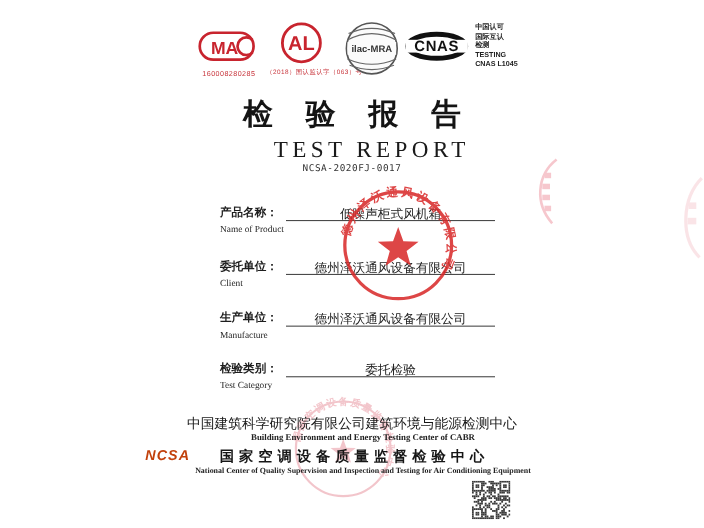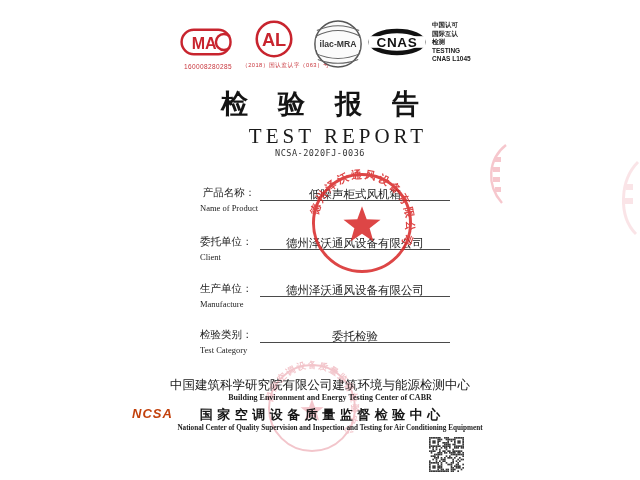--- a/index.html
+++ b/index.html
@@ -8,21 +8,21 @@
   .abs{position:absolute;}
   .center{left:0;width:640px;text-align:center;}
   
   .logo-caption{color:#c8353c;text-align:center;letter-spacing:.4px;}
   .cnas-lines{font-size:6.5px;font-weight:700;line-height:8.6px;color:#222;}
   
   .title-zh{font-size:27px;font-weight:600;letter-spacing:30px;text-indent:30px;color:#141414;}
   .title-en{font-family:"Liberation Serif","DejaVu Serif",serif;font-size:21px;letter-spacing:4px;text-indent:4px;color:#1a1a1a;}
   .report-no{font-family:"DejaVu Sans Mono","Liberation Mono",monospace;font-size:8.5px;letter-spacing:.5px;color:#333;}
   
-  .f-label-zh{font-size:10.5px;font-weight:400;color:#1e1e1e;text-align:center;}
+  .f-label-zh{font-size:10.5px;font-weight:700;color:#1e1e1e;}
   .f-label-en{font-family:"Liberation Serif","DejaVu Serif",serif;font-size:8.5px;color:#222;margin-top:3px;}
   .f-line{height:0;border-bottom:1px solid #4a4a4a;left:260px;width:190px;}
   .f-value{left:260px;width:190px;text-align:center;font-size:11.5px;color:#222;}
   
   .org1-zh{font-size:12.5px;font-weight:400;color:#161616;}
   .org-en{font-family:"Liberation Serif","DejaVu Serif",serif;font-weight:700;color:#222;padding-left:10px;}
   .org2-zh{font-size:13px;font-weight:700;letter-spacing:4.5px;text-indent:4.5px;color:#161616;}
   .ncsa{font-size:13px;font-weight:700;font-style:italic;color:#c2410c;letter-spacing:1px;}
 </style>
 </head>
@@ -65,21 +65,21 @@
 <div class="abs cnas-lines" style="left:432px;top:21px;width:70px;">
   <div>中国认可</div>
   <div>国际互认</div>
   <div>检测</div>
   <div>TESTING</div>
   <div>CNAS L1045</div>
 </div>
 
 <div class="abs center title-zh" style="top:86px;">检验报告</div>
 <div class="abs center title-en" style="top:124px;padding-left:16px;">TEST REPORT</div>
-<div class="abs center report-no" style="top:148px;">NCSA-2020FJ-0036</div>
+<div class="abs center report-no" style="top:148px;">NCSA-2020FJ-0017</div>
 
 <div class="abs" style="left:200px;top:186px;">
   <div class="f-label-zh">产品名称：</div>
   <div class="f-label-en">Name of Product</div>
 </div>
 <div class="abs f-value" style="top:187px;">低噪声柜式风机箱</div>
 <div class="abs f-line" style="top:200px;"></div>
 
 <div class="abs" style="left:200px;top:235px;">
   <div class="f-label-zh">委托单位：</div>

